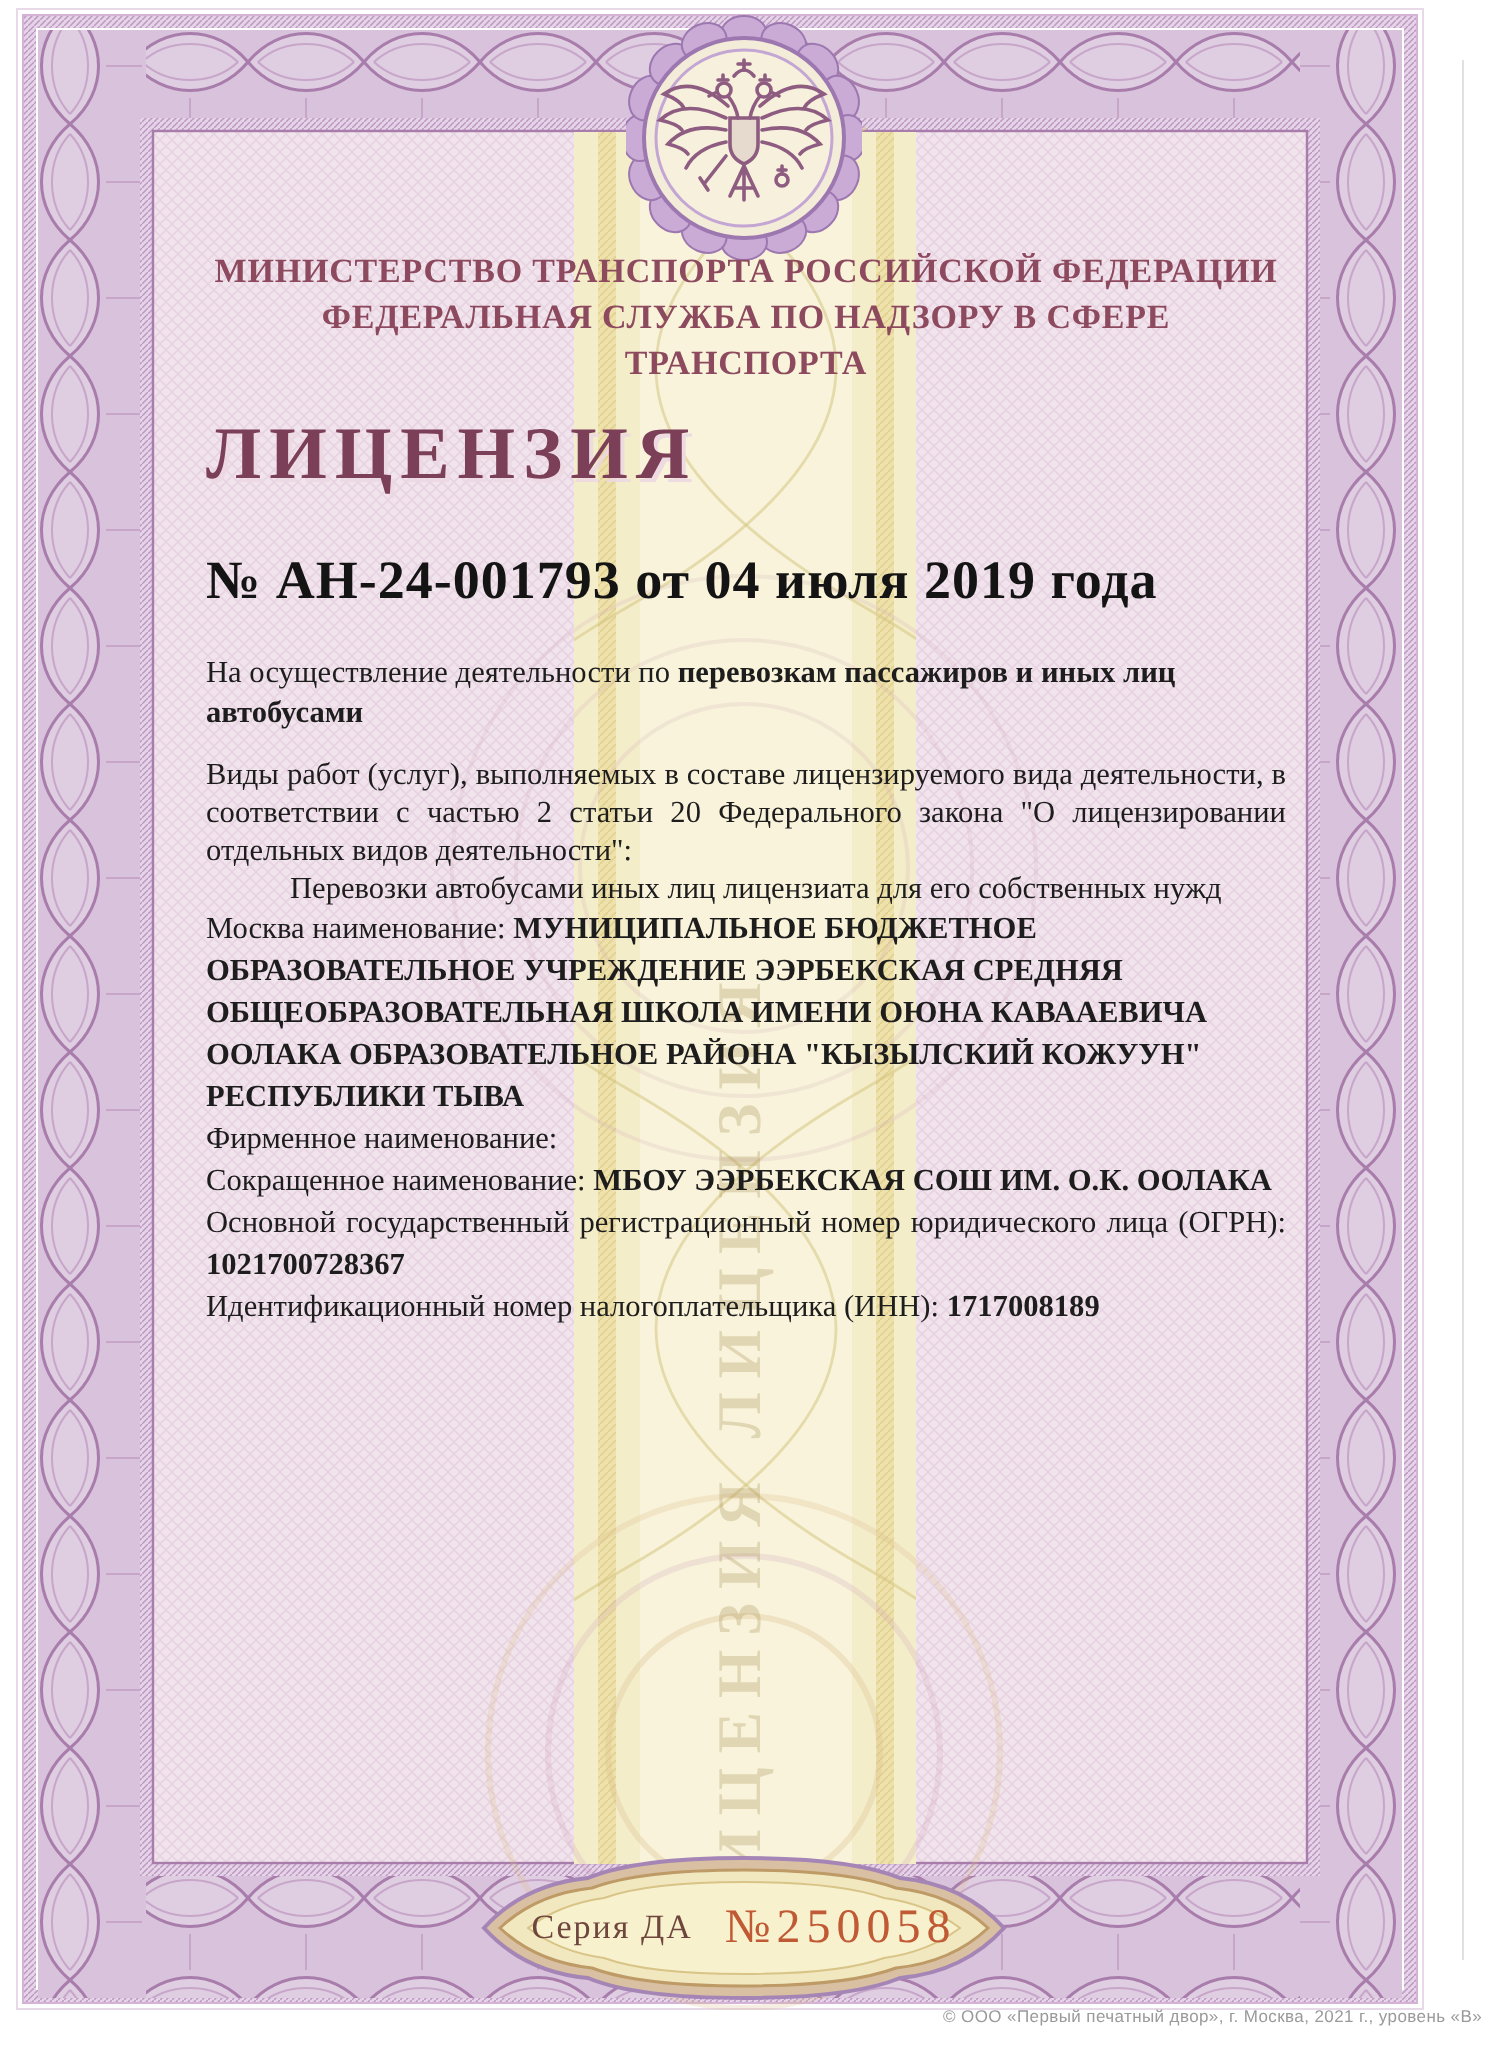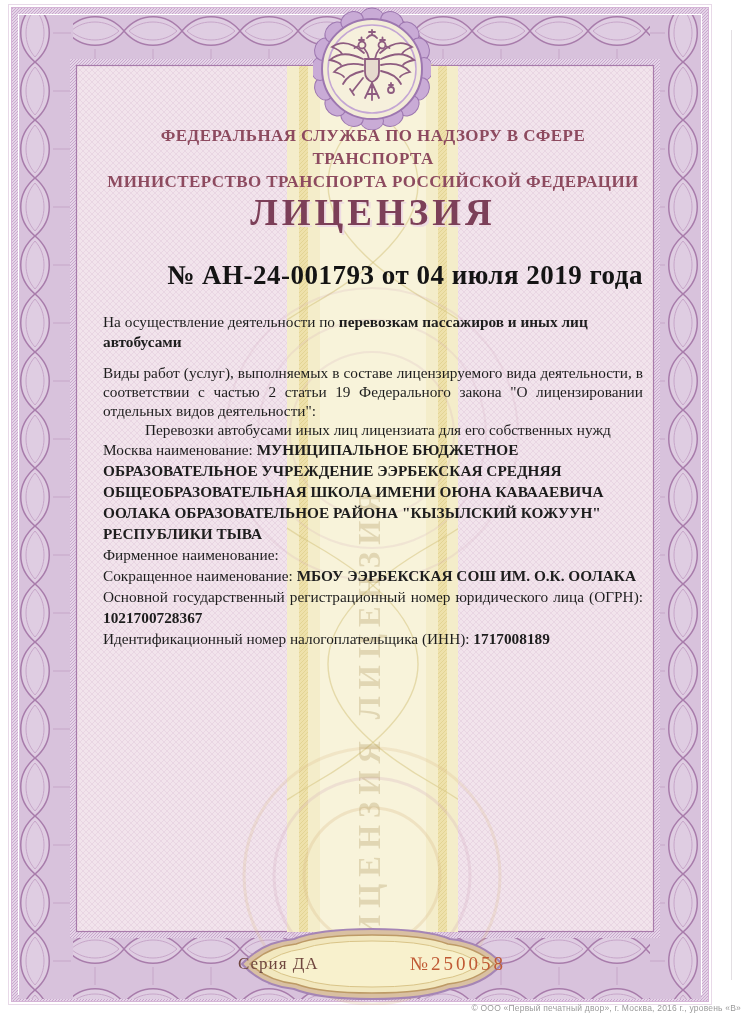--- a/index.html
+++ b/index.html
@@ -13,27 +13,27 @@
   
   .flow{
     position:absolute;left:95px;top:120px;width:540px;
     color:#1d1d1d;font-size:15.3px;line-height:20px;
   }
   .issuer{
     text-align:center;font-weight:bold;font-size:17px;line-height:23px;
     color:#8d4a5f;letter-spacing:.4px;
   }
   .doc-title{
-    text-align:center;font-weight:bold;font-size:37px;line-height:40px;
-    color:#7c3f58;letter-spacing:4px;
+    text-align:left;font-weight:bold;font-size:37px;line-height:40px;
+    color:#7c3f58;letter-spacing:4px;margin-top:15px;
     text-shadow:2px 2px 0 rgba(236,216,226,.9);
   }
   .number{
     font-weight:bold;font-size:27px;line-height:32px;color:#141414;
-    margin-top:26px;letter-spacing:.5px;text-align:right;
+    margin-top:26px;letter-spacing:.5px;
   }
   .activity{margin-top:21px;}
   .works{margin-top:11px;text-align:justify;line-height:19px;}
   .works-bold{font-weight:normal;text-indent:42px;line-height:19px;}
   .granted{margin-top:12px;line-height:19px;}
   .para{line-height:21px;}
   .jus{text-align:justify;}
   b{font-weight:bold;}
   
   .ghost{
@@ -41,24 +41,24 @@
     transform:translate(-50%,-50%) rotate(-90deg);
     text-align:center;white-space:nowrap;
     font-weight:bold;font-size:31px;letter-spacing:7px;
     color:rgba(166,140,80,.28);
   }
   
   .emblem{position:absolute;left:305px;top:2px;}
   .cartouche{position:absolute;left:230px;top:924px;}
   .series-box{
     position:absolute;left:230px;top:924px;width:268px;height:72px;
-    display:flex;align-items:center;justify-content:space-between;gap:16px;
+    display:flex;align-items:center;justify-content:center;gap:16px;
   }
   .series-label{font-size:17px;color:#6f463e;letter-spacing:1px;}
-  .series-number{font-size:19px;color:#c05a35;letter-spacing:3px;font-weight:500;}
+  .series-number{font-size:24px;color:#c05a35;letter-spacing:3px;font-weight:500;}
   
   .printer-note{
     position:absolute;right:4px;top:1003px;
     font-family:"Liberation Sans","DejaVu Sans",sans-serif;
     font-size:8.5px;color:#9a9a9a;letter-spacing:.2px;
   }
   .scan-shadow{
     position:absolute;left:731px;top:30px;width:1px;height:950px;
     background:rgba(185,175,185,.4);
   }
@@ -181,41 +181,41 @@
         <path d="M0,12 l-7,15 M0,12 l7,15 M0,12 l0,17 M-5,23 l10,0"></path>
         <path d="M-9,7 L-20,21 M-22,18 l4,6"></path>
         <circle cx="19" cy="19" r="3"></circle>
           <path d="M19,16 l0,-4 M17,14 l4,0"></path>
       </g>
     </g>
   </svg>
 
   <div class="flow">
     <div class="issuer">
+      <div>МИНИСТЕРСТВО ТРАНСПОРТА РОССИЙСКОЙ ФЕДЕРАЦИИ</div>
       <div>ФЕДЕРАЛЬНАЯ СЛУЖБА ПО НАДЗОРУ В СФЕРЕ ТРАНСПОРТА</div>
-      <div>МИНИСТЕРСТВО ТРАНСПОРТА РОССИЙСКОЙ ФЕДЕРАЦИИ</div>
     </div>
     <div class="doc-title">ЛИЦЕНЗИЯ</div>
     <div class="number">№ АН-24-001793 от 04 июля 2019 года</div>
     <div class="activity"><span>На осуществление деятельности по </span><b>перевозкам пассажиров и иных лиц автобусами</b></div>
-    <div class="works">Виды работ (услуг), выполняемых в составе лицензируемого вида деятельности, в соответствии с частью 2 статьи 19 Федерального закона "О лицензировании отдельных видов деятельности":</div>
+    <div class="works">Виды работ (услуг), выполняемых в составе лицензируемого вида деятельности, в соответствии с частью 2 статьи 20 Федерального закона "О лицензировании отдельных видов деятельности":</div>
     <div class="works-bold">Перевозки автобусами иных лиц лицензиата для его собственных нужд</div>
     <div class="para"><span>Москва наименование: </span><b>МУНИЦИПАЛЬНОЕ БЮДЖЕТНОЕ ОБРАЗОВАТЕЛЬНОЕ УЧРЕЖДЕНИЕ ЭЭРБЕКСКАЯ СРЕДНЯЯ ОБЩЕОБРАЗОВАТЕЛЬНАЯ ШКОЛА ИМЕНИ ОЮНА КАВААЕВИЧА ООЛАКА ОБРАЗОВАТЕЛЬНОЕ РАЙОНА "КЫЗЫЛСКИЙ КОЖУУН" РЕСПУБЛИКИ ТЫВА</b></div>
     <div class="para">Фирменное наименование:</div>
     <div class="para"><span>Сокращенное наименование: </span><b>МБОУ ЭЭРБЕКСКАЯ СОШ ИМ. О.К. ООЛАКА</b></div>
     <div class="para jus"><span>Основной государственный регистрационный номер юридического лица (ОГРН): </span><b>1021700728367</b></div>
     <div class="para"><span>Идентификационный номер налогоплательщика (ИНН): </span><b>1717008189</b></div>
   </div>
 
   <svg class="cartouche" width="268" height="72" viewBox="0 0 268 72">
     <path d="M4,36 Q24,14 56,11 Q80,1 134,1 Q188,1 212,11 Q244,14 264,36 Q244,58 212,61 Q188,71 134,71 Q80,71 56,61 Q24,58 4,36 Z" fill="#d9c0a2" stroke="#a585b5" stroke-width="2"></path>
     <path d="M12,36 Q30,19 58,16 Q82,7 134,7 Q186,7 210,16 Q238,19 256,36 Q238,53 210,56 Q186,65 134,65 Q82,65 58,56 Q30,53 12,36 Z" fill="#f2e8bf" stroke="#bd9a66" stroke-width="1.5"></path>
     <path d="M26,36 Q42,24 64,21 Q86,13 134,13 Q182,13 204,21 Q226,24 242,36 Q226,48 204,51 Q182,59 134,59 Q86,59 64,51 Q42,48 26,36 Z" fill="#f8f1cd" stroke="#d9c488" stroke-width="1"></path>
   </svg>
   <div class="series-box">
     <span class="series-label">Серия ДА</span>
     <span class="series-number">№250058</span>
   </div>
 
 </div>
 
-<div class="printer-note">© ООО «Первый печатный двор», г. Москва, 2016 г., уровень «В»</div>
+<div class="printer-note">© ООО «Первый печатный двор», г. Москва, 2021 г., уровень «В»</div>
 <div class="scan-shadow"></div>
 
 </body></html>

